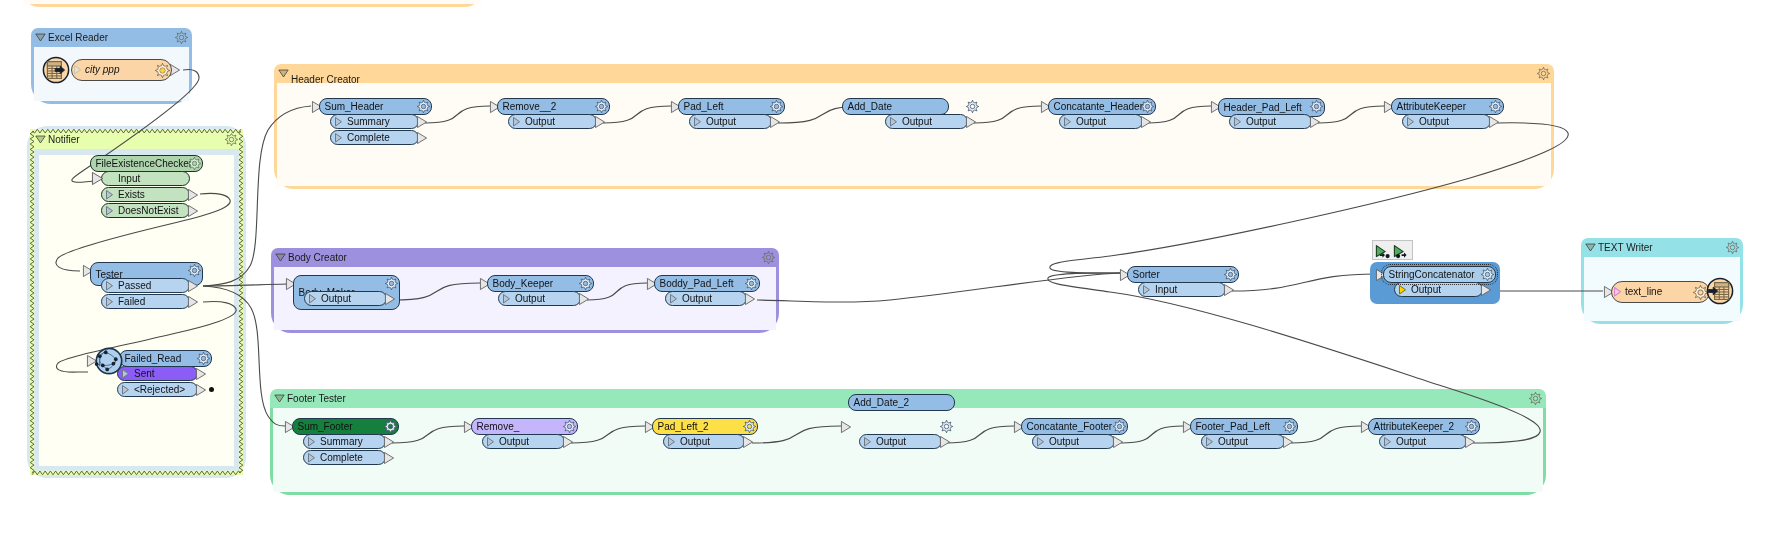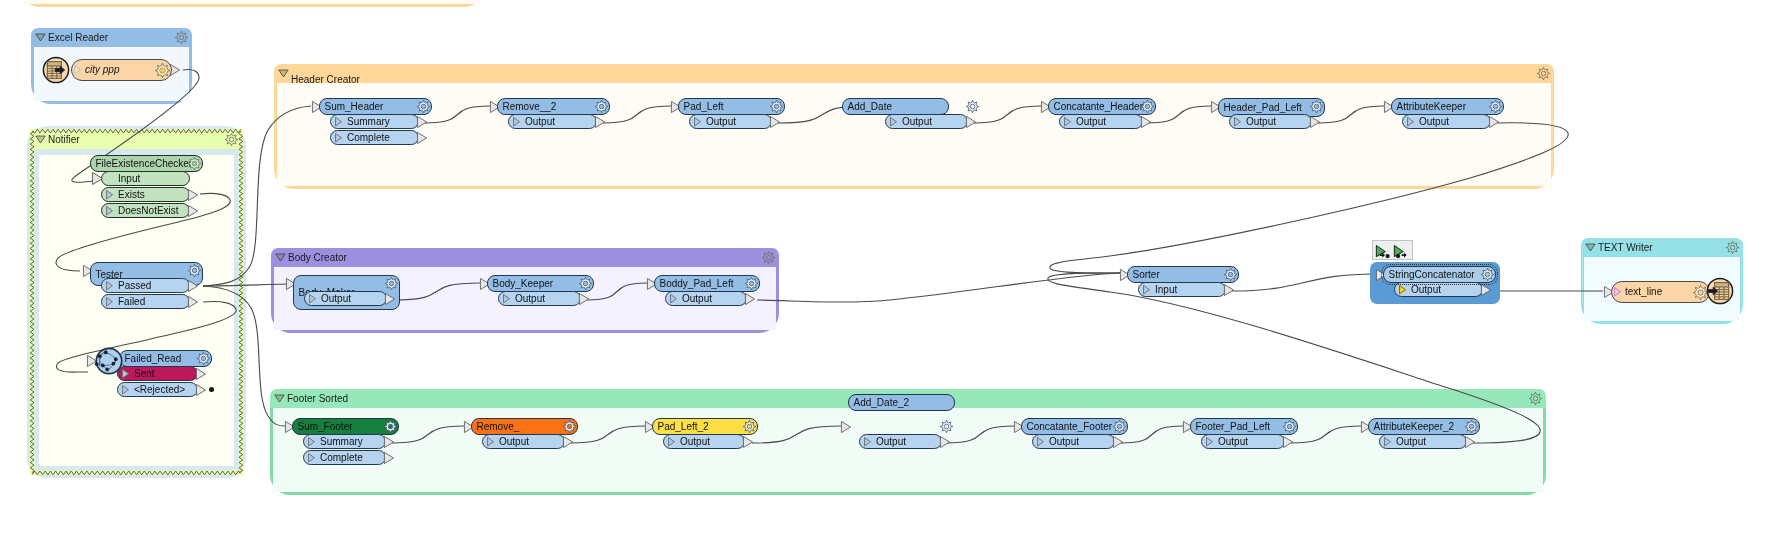--- a/index.html
+++ b/index.html
@@ -100,21 +100,21 @@
       </div>
       <div class="gbody" style="background: rgb(244, 242, 254); inset: 19px 3px 3px;"></div>
     </div>
     <div class="group" style="left: 270px; top: 389px; width: 1276px; height: 106px; background: rgb(127, 220, 164);">
       <div class="ghdr" style="background: rgb(150, 231, 185); left: 0px; top: 0px; width: 1276px; height: 19px; border-radius: 7px 7px 0px 0px;">
         <div style="position: absolute; left: 4px; top: 5px; width: 11px; height: 9px;">
           <svg width="11" height="9" viewBox="0 0 11 9" style="display: block; overflow: visible;">
             <path d="M0.8,1.0 L10.2,1.0 L5.5,8.0 Z" fill="rgba(120,120,90,0.40)" stroke="rgba(45,45,35,0.75)" stroke-width="0.9" stroke-linejoin="round"></path>
           </svg>
         </div>
-        <span class="gttl">Footer Sorted</span>
+        <span class="gttl">Footer Tester</span>
         <div class="ggear">
           <svg width="13" height="13" viewBox="0 0 24 24" style="display: block; overflow: visible;">
             <path d="M10.40,4.26 L12.00,0.40 L13.60,4.26 A7.90 7.90 0 0 1 16.34,5.40 L20.20,3.80 L18.60,7.66 A7.90 7.90 0 0 1 19.74,10.40 L23.60,12.00 L19.74,13.60 A7.90 7.90 0 0 1 18.60,16.34 L20.20,20.20 L16.34,18.60 A7.90 7.90 0 0 1 13.60,19.74 L12.00,23.60 L10.40,19.74 A7.90 7.90 0 0 1 7.66,18.60 L3.80,20.20 L5.40,16.34 A7.90 7.90 0 0 1 4.26,13.60 L0.40,12.00 L4.26,10.40 A7.90 7.90 0 0 1 5.40,7.66 L3.80,3.80 L7.66,5.40 A7.90 7.90 0 0 1 10.40,4.26 Z M12 7.9 A4.1 4.1 0 1 0 12 16.1 A4.1 4.1 0 1 0 12 7.9 Z" fill="none" stroke="#6e6a5e" stroke-width="1.45" fill-rule="evenodd" stroke-linejoin="round"></path>
           </svg>
         </div>
       </div>
       <div class="gbody" style="background: rgb(242, 252, 246); inset: 19px 3px 3px;"></div>
     </div>
     <div class="group" style="left: 1581px; top: 238px; width: 162px; height: 86px; background: rgb(148, 226, 232);">
       <div class="ghdr" style="background: rgb(148, 226, 232); left: 0px; top: 0px; width: 162px; height: 19px; border-radius: 7px 7px 0px 0px;">
@@ -240,21 +240,21 @@
       <path d="M0.425,0.425 L9.575,6 L0.425,11.575 Z" fill="#e6e6e6" stroke="#5a5a5a" stroke-width="0.85" stroke-linejoin="round"></path>
     </svg>
     <div class="nhdr" style="left: 119px; top: 350px; width: 93px; height: 17px; line-height: 15px; background: rgb(148, 189, 230); border-color: rgb(34, 56, 78); border-radius: 8px;">
       <span class="nlab">Failed_Read</span>
     </div>
     <div style="position: absolute; left: 196.5px; top: 352px; width: 13px; height: 13px;">
       <svg width="13" height="13" viewBox="0 0 24 24" style="display: block; overflow: visible;">
         <path d="M10.40,4.26 L12.00,0.40 L13.60,4.26 A7.90 7.90 0 0 1 16.34,5.40 L20.20,3.80 L18.60,7.66 A7.90 7.90 0 0 1 19.74,10.40 L23.60,12.00 L19.74,13.60 A7.90 7.90 0 0 1 18.60,16.34 L20.20,20.20 L16.34,18.60 A7.90 7.90 0 0 1 13.60,19.74 L12.00,23.60 L10.40,19.74 A7.90 7.90 0 0 1 7.66,18.60 L3.80,20.20 L5.40,16.34 A7.90 7.90 0 0 1 4.26,13.60 L0.40,12.00 L4.26,10.40 A7.90 7.90 0 0 1 5.40,7.66 L3.80,3.80 L7.66,5.40 A7.90 7.90 0 0 1 10.40,4.26 Z M12 7.9 A4.1 4.1 0 1 0 12 16.1 A4.1 4.1 0 1 0 12 7.9 Z" fill="#e9f2fb" stroke="#41566d" stroke-width="1.45" fill-rule="evenodd" stroke-linejoin="round"></path>
       </svg>
     </div>
-    <div class="nrow" style="left: 117px; top: 366px; width: 81px; height: 15px; line-height: 13px; background: #be185d; border-color: rgb(34, 56, 78);">
+    <div class="nrow" style="left: 117px; top: 366px; width: 81px; height: 15px; line-height: 13px; background: #8b5cf6; border-color: rgb(34, 56, 78);">
       <span class="rlab">Sent</span>
     </div>
     <svg width="7" height="9.5" viewBox="0 0 7 9.5" style="overflow: visible; position: absolute; left: 121.5px; top: 368.8px;">
       <path d="M0.5,0.5 L6.5,4.75 L0.5,9 Z" fill="#b9c6d2" stroke="#6c7b8a" stroke-width="1" stroke-linejoin="round"></path>
     </svg>
     <svg width="10" height="12" viewBox="0 0 10 12" style="overflow: visible; position: absolute; left: 196px; top: 367.5px;">
       <path d="M0.425,0.425 L9.575,6 L0.425,11.575 Z" fill="#e6e6e6" stroke="#5a5a5a" stroke-width="0.85" stroke-linejoin="round"></path>
     </svg>
     <div class="nrow" style="left: 117px; top: 382px; width: 81px; height: 15px; line-height: 13px; background: rgb(182, 212, 240); border-color: rgb(34, 56, 78);">
       <span class="rlab">&lt;Rejected&gt;</span>
@@ -500,21 +500,21 @@
     </div>
     <svg width="7" height="9.5" viewBox="0 0 7 9.5" style="overflow: visible; position: absolute; left: 307.5px; top: 452.8px;">
       <path d="M0.5,0.5 L6.5,4.75 L0.5,9 Z" fill="#b9c6d2" stroke="#6c7b8a" stroke-width="1" stroke-linejoin="round"></path>
     </svg>
     <svg width="10" height="12" viewBox="0 0 10 12" style="overflow: visible; position: absolute; left: 384px; top: 451.5px;">
       <path d="M0.425,0.425 L9.575,6 L0.425,11.575 Z" fill="#e6e6e6" stroke="#5a5a5a" stroke-width="0.85" stroke-linejoin="round"></path>
     </svg>
     <svg width="10" height="12" viewBox="0 0 10 12" style="overflow: visible; position: absolute; left: 463.5px; top: 420.5px;">
       <path d="M0.425,0.425 L9.575,6 L0.425,11.575 Z" fill="#e6e6e6" stroke="#5a5a5a" stroke-width="0.85" stroke-linejoin="round"></path>
     </svg>
-    <div class="nhdr" style="left: 471px; top: 418px; width: 107px; height: 17px; line-height: 15px; background: #f97316; border-color: rgb(34, 56, 78); border-radius: 8px;">
+    <div class="nhdr" style="left: 471px; top: 418px; width: 107px; height: 17px; line-height: 15px; background: #c4b5fd; border-color: rgb(34, 56, 78); border-radius: 8px;">
       <span class="nlab">Remove_</span>
     </div>
     <div style="position: absolute; left: 562.5px; top: 420px; width: 13px; height: 13px;">
       <svg width="13" height="13" viewBox="0 0 24 24" style="display: block; overflow: visible;">
         <path d="M10.40,4.26 L12.00,0.40 L13.60,4.26 A7.90 7.90 0 0 1 16.34,5.40 L20.20,3.80 L18.60,7.66 A7.90 7.90 0 0 1 19.74,10.40 L23.60,12.00 L19.74,13.60 A7.90 7.90 0 0 1 18.60,16.34 L20.20,20.20 L16.34,18.60 A7.90 7.90 0 0 1 13.60,19.74 L12.00,23.60 L10.40,19.74 A7.90 7.90 0 0 1 7.66,18.60 L3.80,20.20 L5.40,16.34 A7.90 7.90 0 0 1 4.26,13.60 L0.40,12.00 L4.26,10.40 A7.90 7.90 0 0 1 5.40,7.66 L3.80,3.80 L7.66,5.40 A7.90 7.90 0 0 1 10.40,4.26 Z M12 7.9 A4.1 4.1 0 1 0 12 16.1 A4.1 4.1 0 1 0 12 7.9 Z" fill="#e9f2fb" stroke="#41566d" stroke-width="1.45" fill-rule="evenodd" stroke-linejoin="round"></path>
       </svg>
     </div>
     <div class="nrow" style="left: 482px; top: 434px; width: 83px; height: 15px; line-height: 13px; background: rgb(182, 212, 240); border-color: rgb(34, 56, 78);">
       <span class="rlab">Output</span>
     </div>

